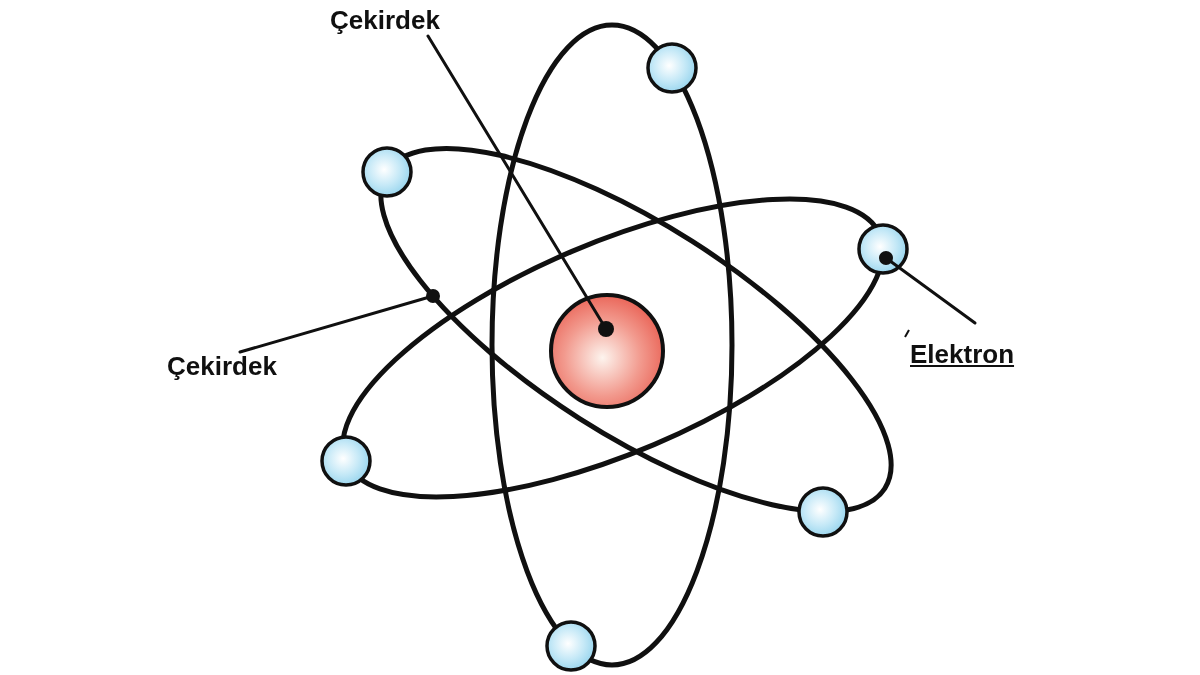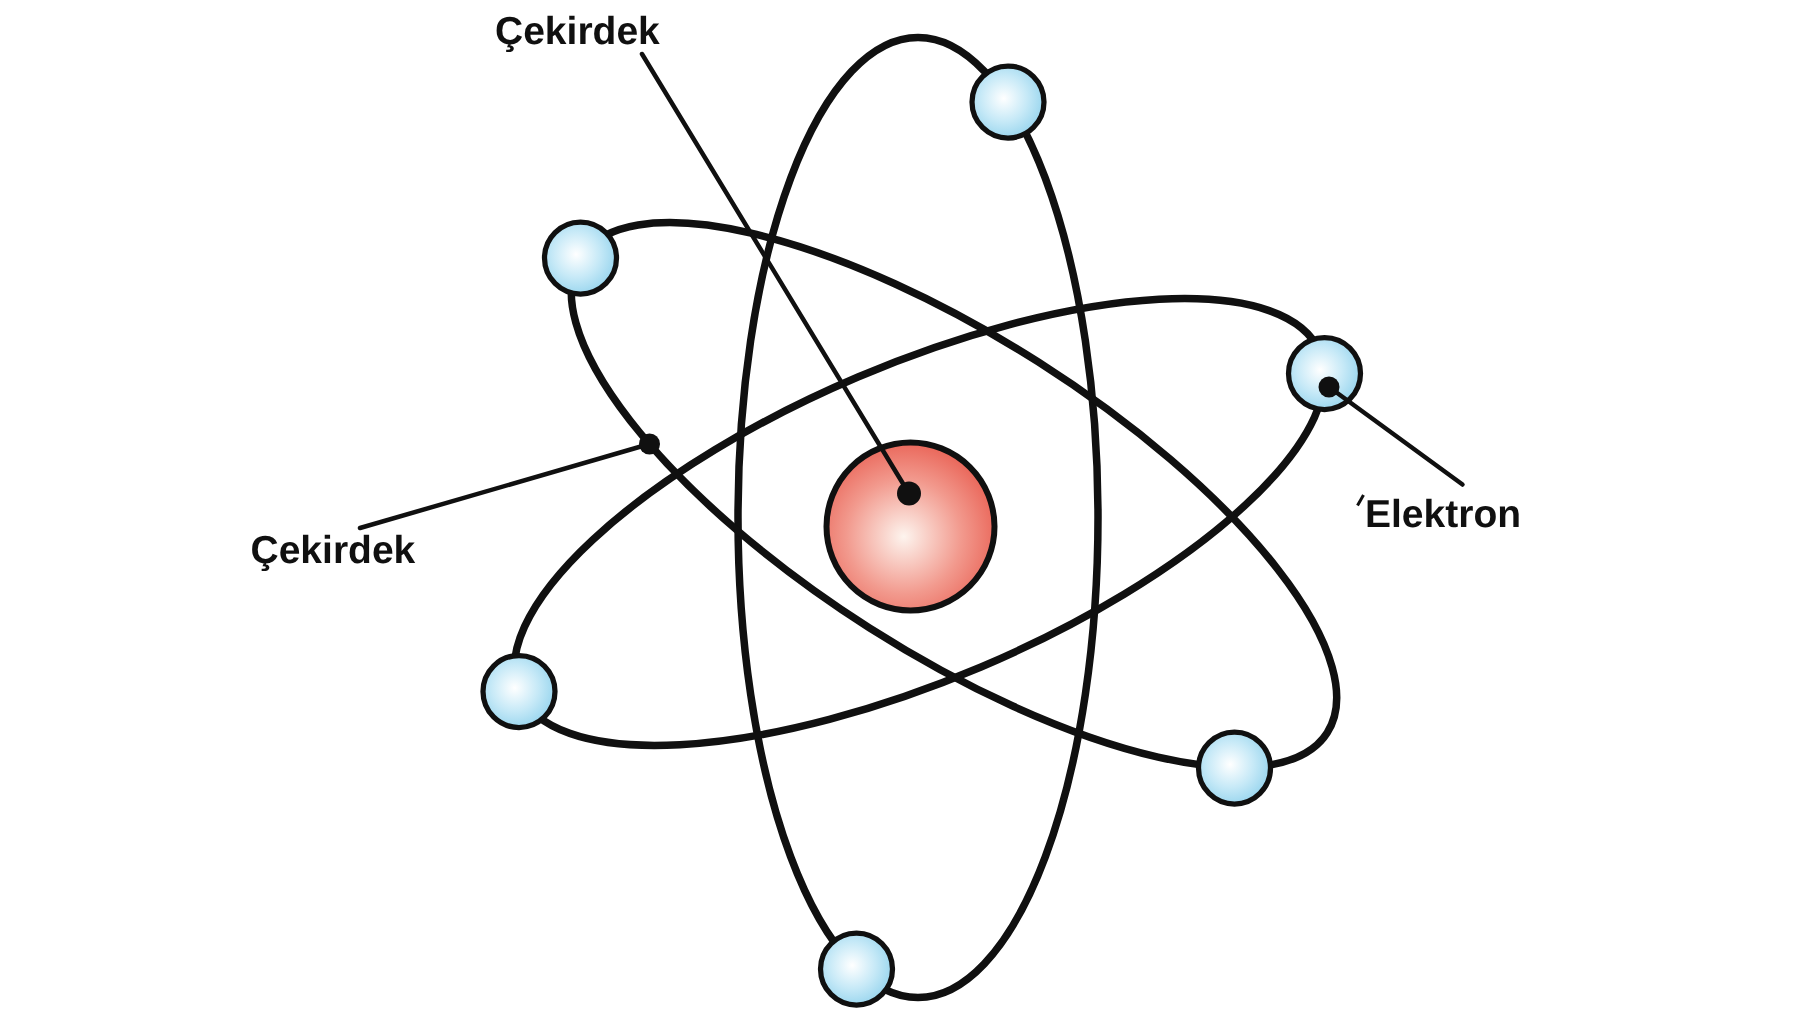--- a/index.html
+++ b/index.html
@@ -60,14 +60,14 @@
         <radialGradient id="electronGrad" cx="44%" cy="45%" r="65%">
           <stop offset="0%" stop-color="#ffffff"></stop>
           <stop offset="50%" stop-color="#c6e9f7"></stop>
           <stop offset="100%" stop-color="#8acfeb"></stop>
         </radialGradient>
       </defs>
     </svg>
 
   <div class="diagram-label" style="left: 330px; top: 6px;">Çekirdek</div>
   <div class="diagram-label" style="left: 167px; top: 352px;">Çekirdek</div>
-  <div class="diagram-label" style="left: 910px; top: 328px;">Elektron</div>
+  <div class="diagram-label" style="left: 910px; top: 340px; text-decoration: underline;">Elektron</div>
 </div>
 
 </body></html>

